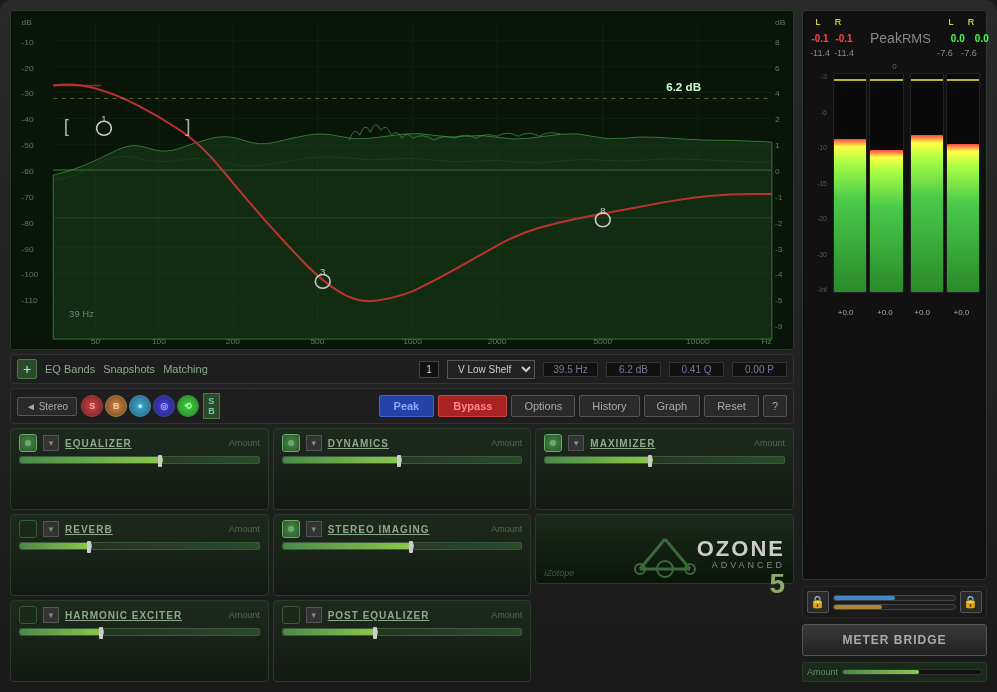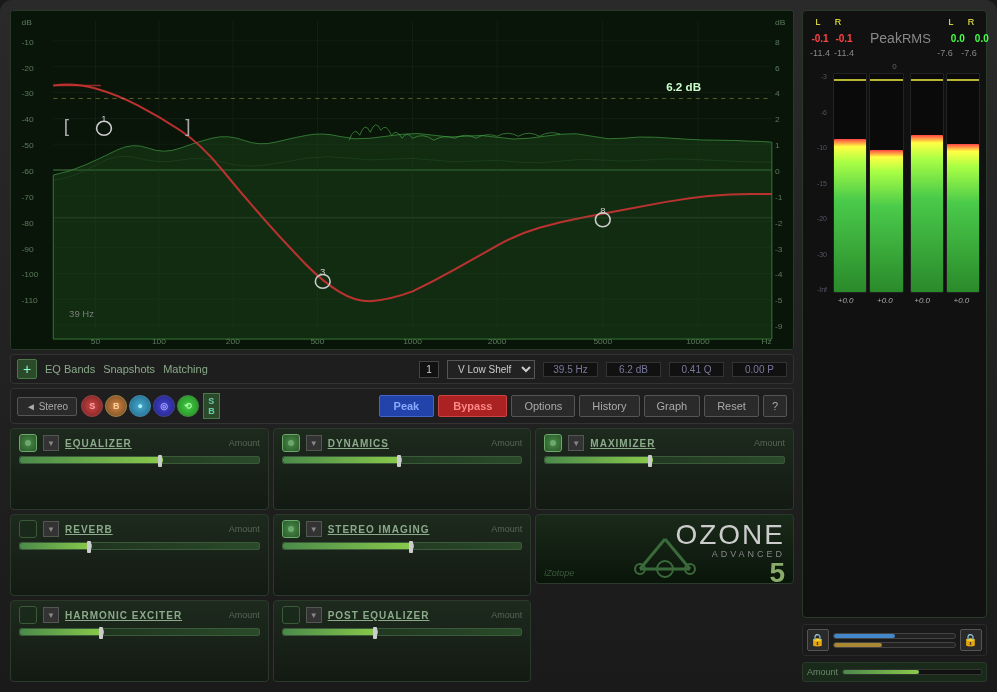--- a/index.html
+++ b/index.html
@@ -669,21 +669,21 @@
         <svg width="70" height="60" viewBox="0 0 70 60">
 
           <line x1="10" y1="50" x2="35" y2="20" stroke="#3a6a3a" stroke-width="3"></line>
           <line x1="60" y1="50" x2="35" y2="20" stroke="#3a6a3a" stroke-width="3"></line>
           <line x1="10" y1="50" x2="60" y2="50" stroke="#3a6a3a" stroke-width="3"></line>
           <circle cx="35" cy="50" r="8" fill="none" stroke="#3a6a3a" stroke-width="2"></circle>
           <circle cx="10" cy="50" r="5" fill="none" stroke="#3a6a3a" stroke-width="2"></circle>
           <circle cx="60" cy="50" r="5" fill="none" stroke="#3a6a3a" stroke-width="2"></circle>
         </svg>
         <div style="position:absolute; right:8px; top:6px;">
-          <div style="font-size:28px; font-weight:normal; color:#cccccc; letter-spacing:2px; line-height:1;">OZONE</div>
+          <div style="font-size:22px; font-weight:bold; color:#cccccc; letter-spacing:2px; line-height:1;margin-top:17px;">OZONE</div>
           <div style="font-size:9px; color:#888; letter-spacing:3px; text-align:right;">ADVANCED</div>
           <div style="font-size:28px; font-weight:bold; color:#8aaa6a; line-height:1; text-align:right;">5</div>
         </div>
         <div style="position:absolute; bottom:5px; left:8px; color:#3a5a3a; font-size:9px; font-style:italic;">iZotope</div>
       </div>
 
       <div class="module">
         <div class="module-header">
           <div class="module-power"></div>
           <div class="dropdown-sm">▼</div>
@@ -787,21 +787,21 @@
             <div class="meter-bar-fill meter-bar-green" style="height:72%;"></div>
             <div style="position:absolute; top:5px; left:0; right:0; height:2px; background:#ffff44; opacity:0.7;"></div>
           </div>
           <div class="meter-bar-wrapper">
             <div class="meter-bar-fill meter-bar-green" style="height:68%;"></div>
             <div style="position:absolute; top:5px; left:0; right:0; height:2px; background:#ffff44; opacity:0.7;"></div>
           </div>
         </div>
       </div>
 
-      <div style="display:flex; gap:0; margin-top:3px;font-style:italic;">
+      <div style="display:flex; gap:0; margin-top:15px;">
         <div style="width:18px;"></div>
         <div style="display:flex; gap:2px; flex:1;">
           <span style="font-size:8px; color:#aaa; flex:1; text-align:center;">+0.0</span>
           <span style="font-size:8px; color:#aaa; flex:1; text-align:center;">+0.0</span>
         </div>
         <div style="display:flex; gap:2px; flex:1;">
           <span style="font-size:8px; color:#aaa; flex:1; text-align:center;">+0.0</span>
           <span style="font-size:8px; color:#aaa; flex:1; text-align:center;">+0.0</span>
         </div>
       </div>
@@ -813,20 +813,21 @@
         <div style="width:100%; height:6px; background:#222; border:1px solid #444; border-radius:3px; position:relative;">
           <div style="height:100%; width:50%; background:#4488cc; border-radius:3px;"></div>
         </div>
         <div style="width:100%; height:6px; background:#222; border:1px solid #444; border-radius:3px;">
           <div style="height:100%; width:40%; background:#aa8833; border-radius:3px;"></div>
         </div>
       </div>
       <div class="lock-icon">🔒</div>
     </div>
 
+    <button class="meter-bridge-btn">METER BRIDGE</button>
 
     <div style="background:#1a2a1a; border:1px solid #2a3a2a; border-radius:3px; padding:4px; display:flex; align-items:center; gap:4px;">
       <span style="font-size:9px; color:#6a8a6a;">Amount</span>
       <div style="flex:1; height:6px; background:#111; border:1px solid #333; border-radius:2px;">
         <div style="height:100%; width:55%; background:linear-gradient(90deg, #4a8a4a, #8aca4a); border-radius:2px;"></div>
       </div>
     </div>
 
 
   </div>

